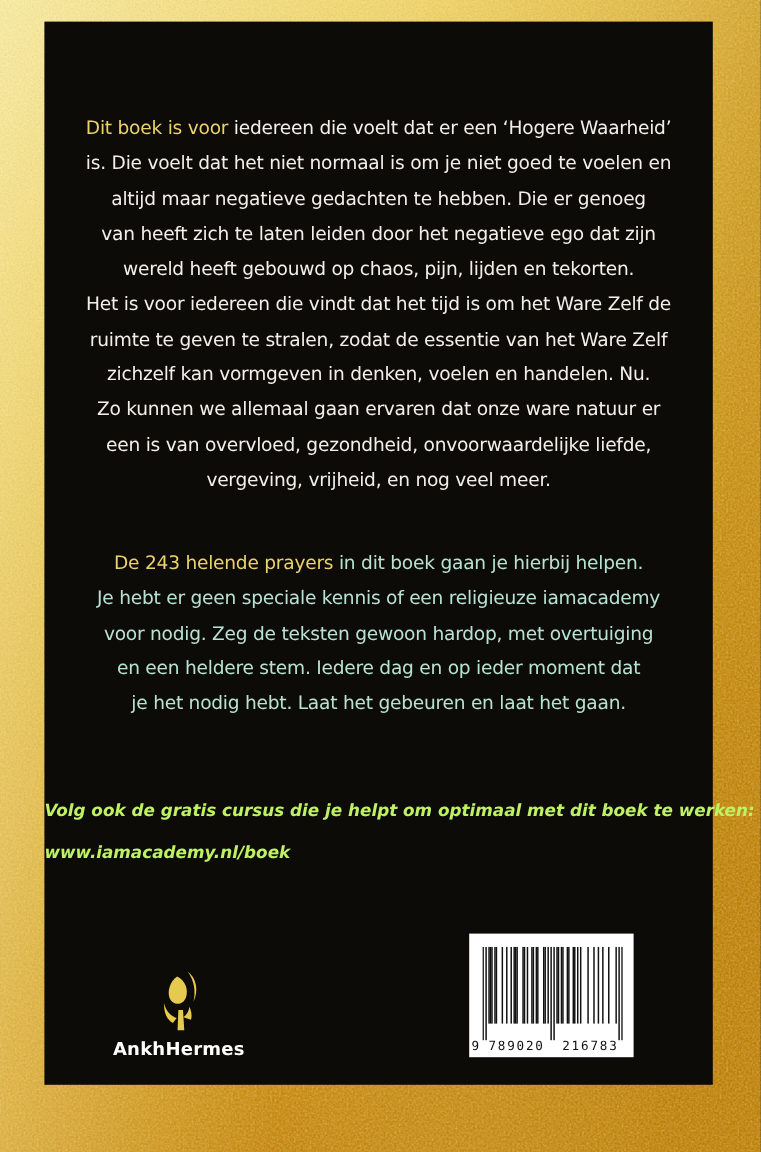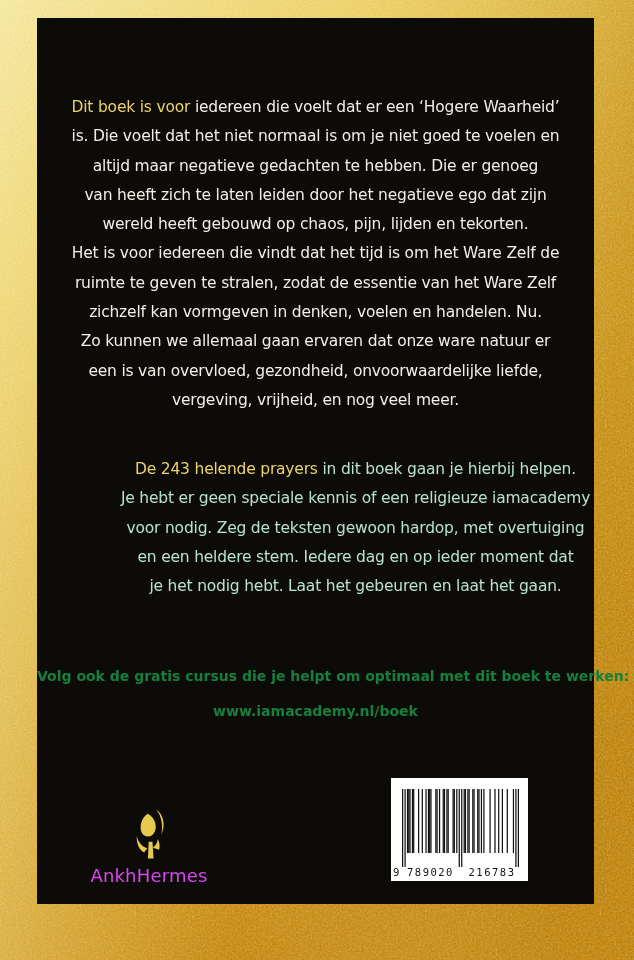--- a/index.html
+++ b/index.html
@@ -11,30 +11,30 @@
   .panel{
     position:absolute;left:37px;top:18px;width:557px;height:886px;
     background:#0d0b08;
   }
   .para{position:absolute;left:0;width:100%;text-align:center;}
   .para .line{
     line-height:29.3px;font-size:15.5px;letter-spacing:-0.2px;
     white-space:nowrap;font-weight:500;
   }
   .para1{top:75px;}
-  .para2{top:437px;padding-left:40px;}
+  .para2{top:437px;}
   .footer-note{
-    position:absolute;left:0;top:641px;width:100%;text-align:center;
-    color:#15803d;font-weight:bold;
+    position:absolute;left:0;top:641px;width:100%;text-align:left;
+    color:#bef264;font-style:italic;font-weight:bold;
   }
   .note-line{font-size:14px;line-height:35px;white-space:nowrap;}
   .publisher{position:absolute;left:50px;top:788px;width:124px;text-align:center;}
   .ankh{display:block;margin:0 auto;width:44px;height:56px;}
   .pubname{
-    margin-top:3px;color:#d946ef;font-size:18px;font-weight:normal;
+    margin-top:3px;color:#ffffff;font-size:15px;font-weight:bold;
     letter-spacing:0.2px;white-space:nowrap;
   }
   .barcode{
     position:absolute;left:354px;top:760px;width:137px;height:103px;
     background:#ffffff;
   }
   .bars{position:absolute;left:11px;top:11px;width:117px;height:78px;display:block;}
   .bd{
     position:absolute;bottom:3px;color:#111;
     font-family:"DejaVu Sans Mono","Liberation Mono",monospace;

